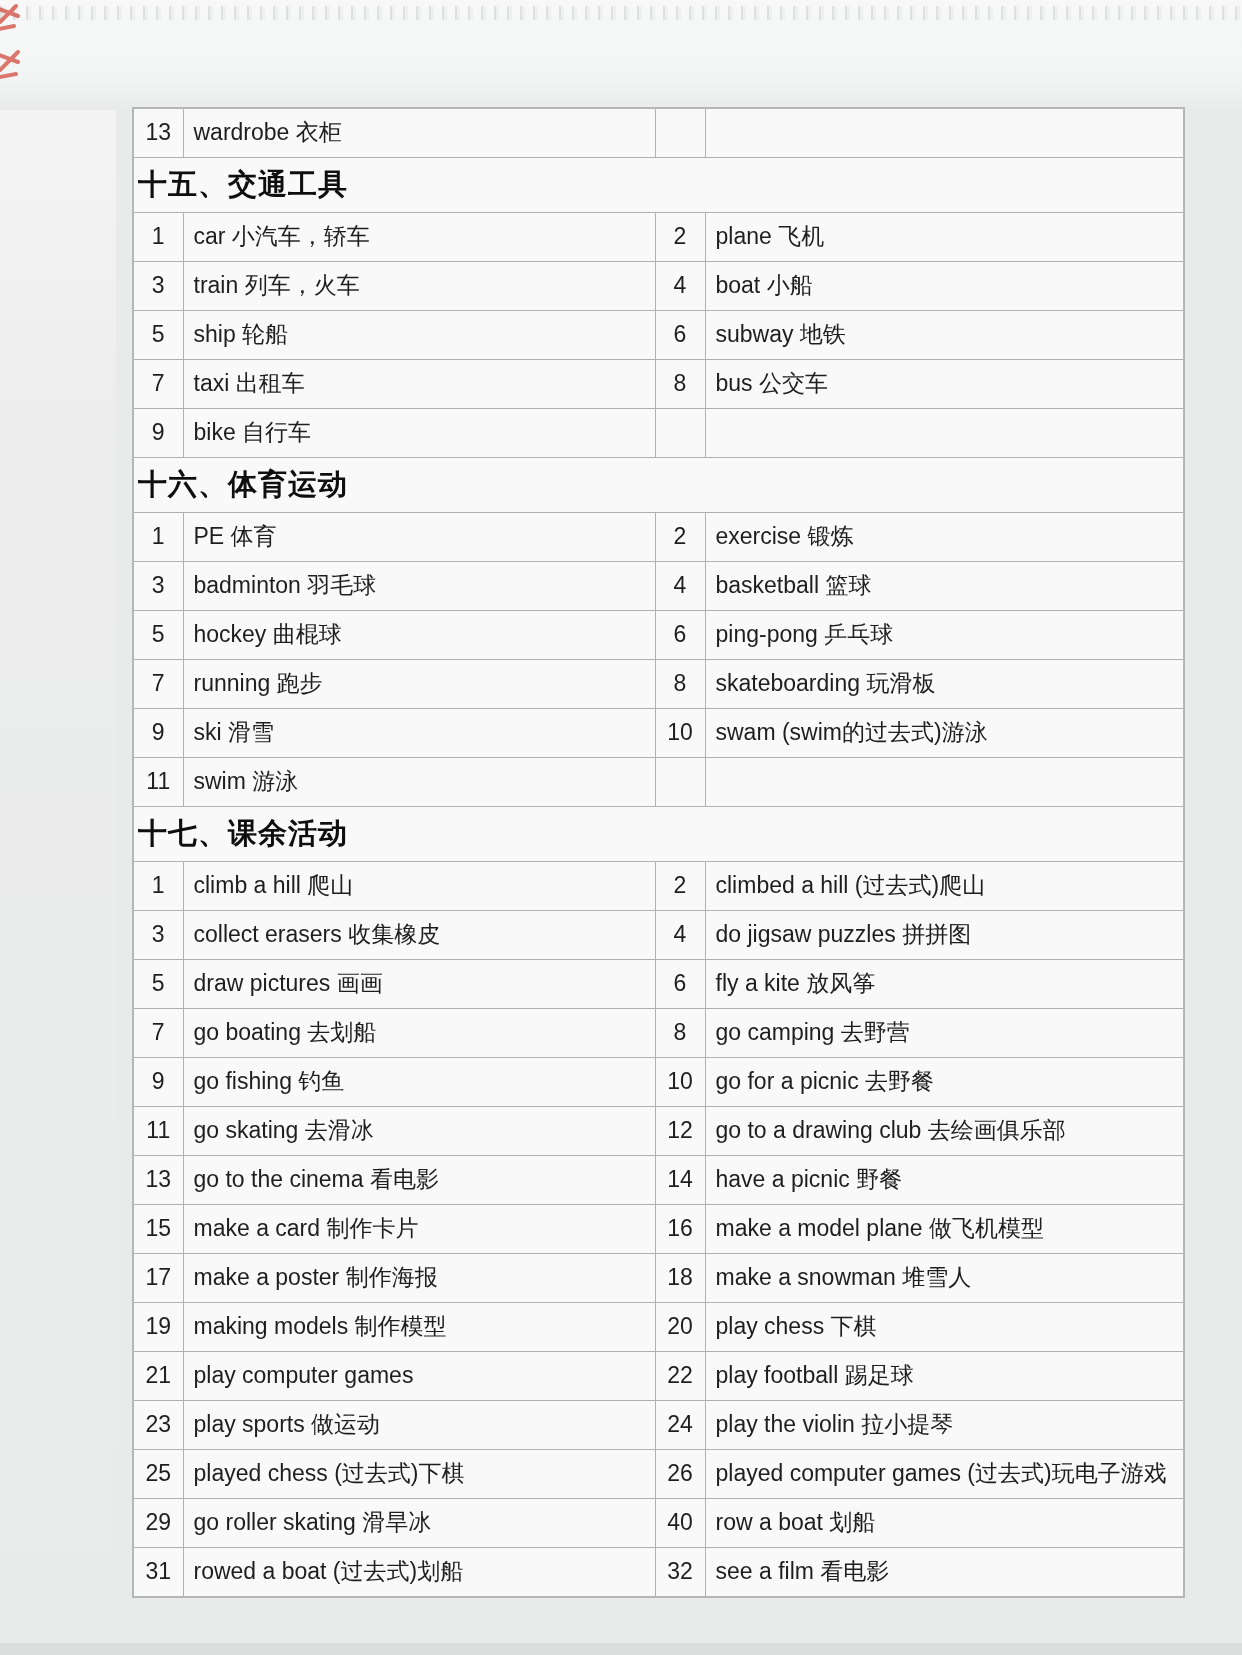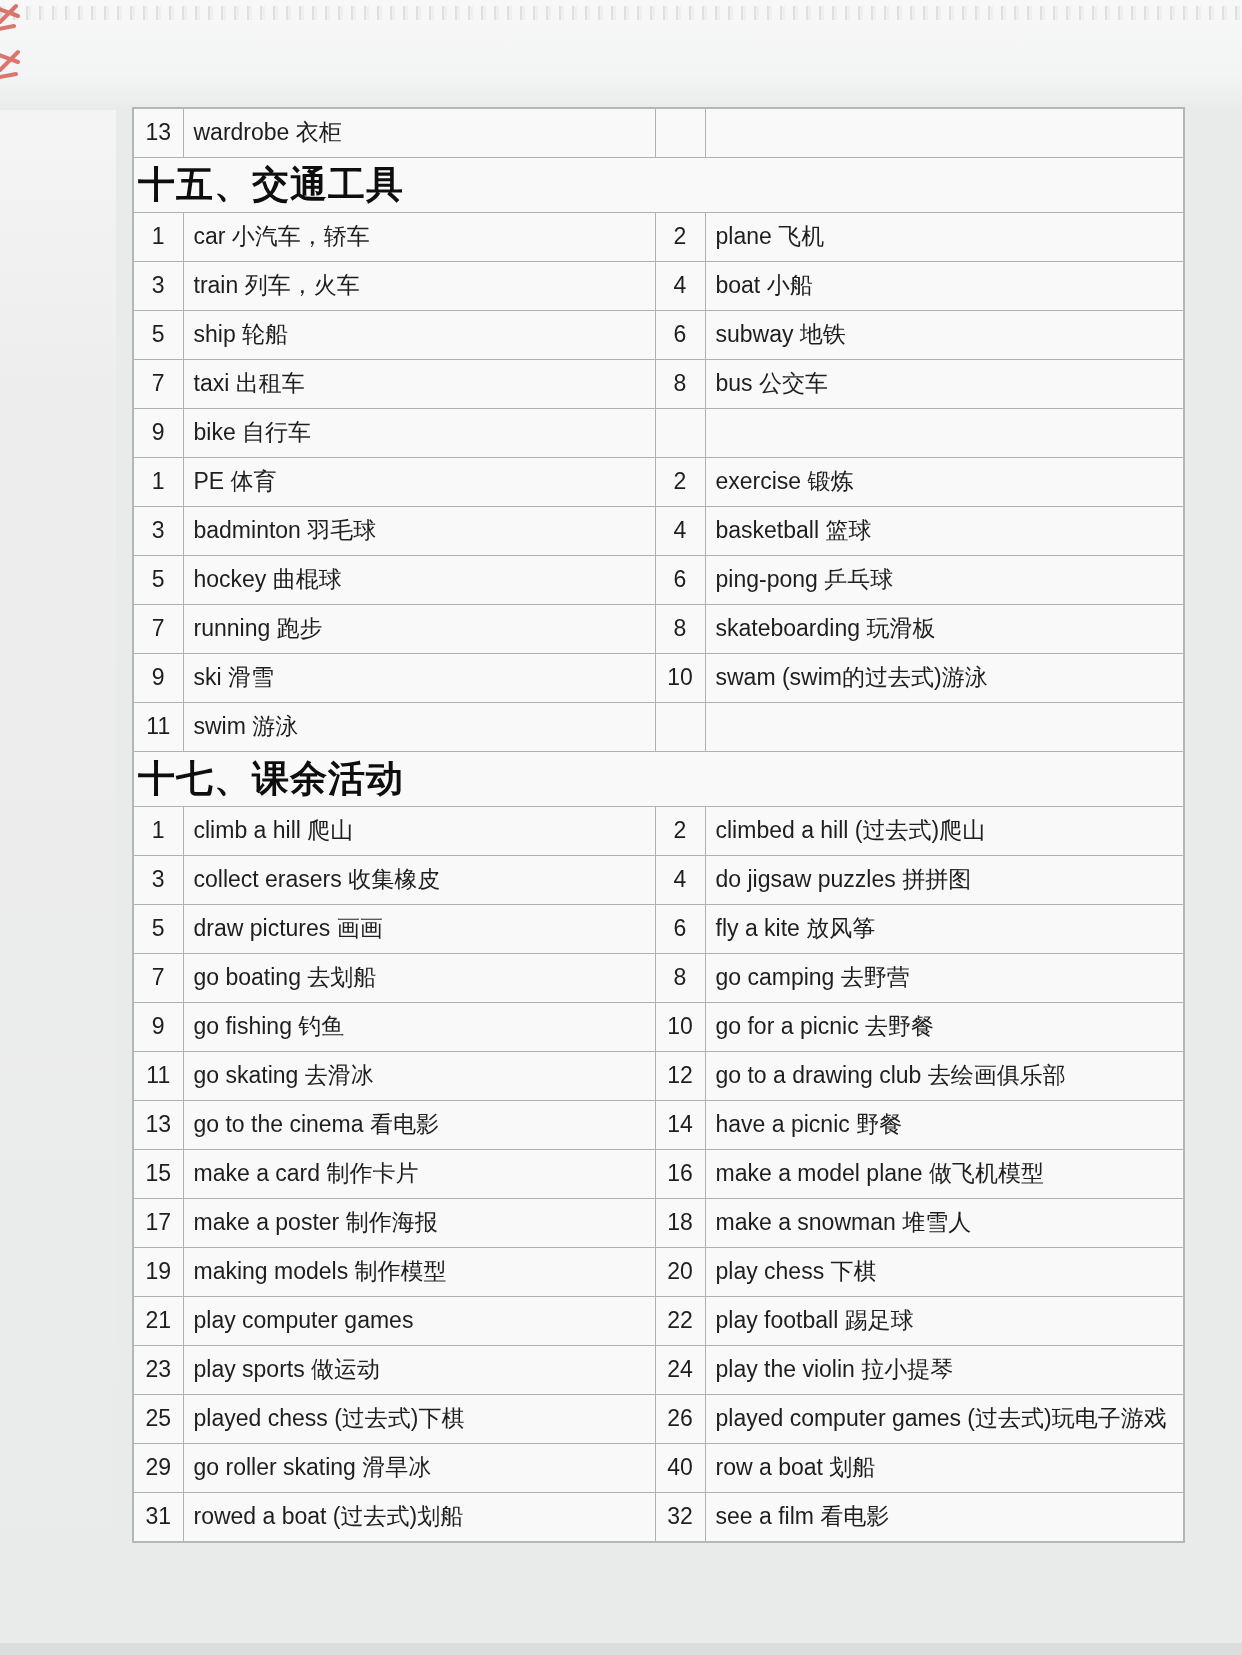--- a/index.html
+++ b/index.html
@@ -48,21 +48,21 @@
     color: #1e1e1e;
     background: #f8f9f8;
     overflow: hidden;
   }
   tr.data-row td { height: 48px; }
   td.num { text-align: center; padding: 0 2px; }
   td.txt { text-align: left; padding: 0 4px 0 10px; white-space: nowrap; }
   tr.section-row td {
     height: 54px;
     font-weight: bold;
-    font-size: 37px;
+    font-size: 29px;
     padding: 0 0 0 4px;
     letter-spacing: 1px;
     color: #0e0e0e;
   }
 </style>
 </head>
 <body>
 
 <div class="side-band-left"></div>
 <div class="top-band"></div>
@@ -115,20 +115,23 @@
         <td class="txt">taxi 出租车</td>
         <td class="num">8</td>
         <td class="txt">bus 公交车</td>
       </tr>
       <tr class="data-row">
         <td class="num">9</td>
         <td class="txt">bike 自行车</td>
         <td class="num"></td>
         <td class="txt"></td>
       </tr>
+      <tr class="section-row">
+        <td colspan="4">十六、体育运动</td>
+      </tr>
       <tr class="data-row">
         <td class="num">1</td>
         <td class="txt">PE 体育</td>
         <td class="num">2</td>
         <td class="txt">exercise 锻炼</td>
       </tr>
       <tr class="data-row">
         <td class="num">3</td>
         <td class="txt">badminton 羽毛球</td>
         <td class="num">4</td>

